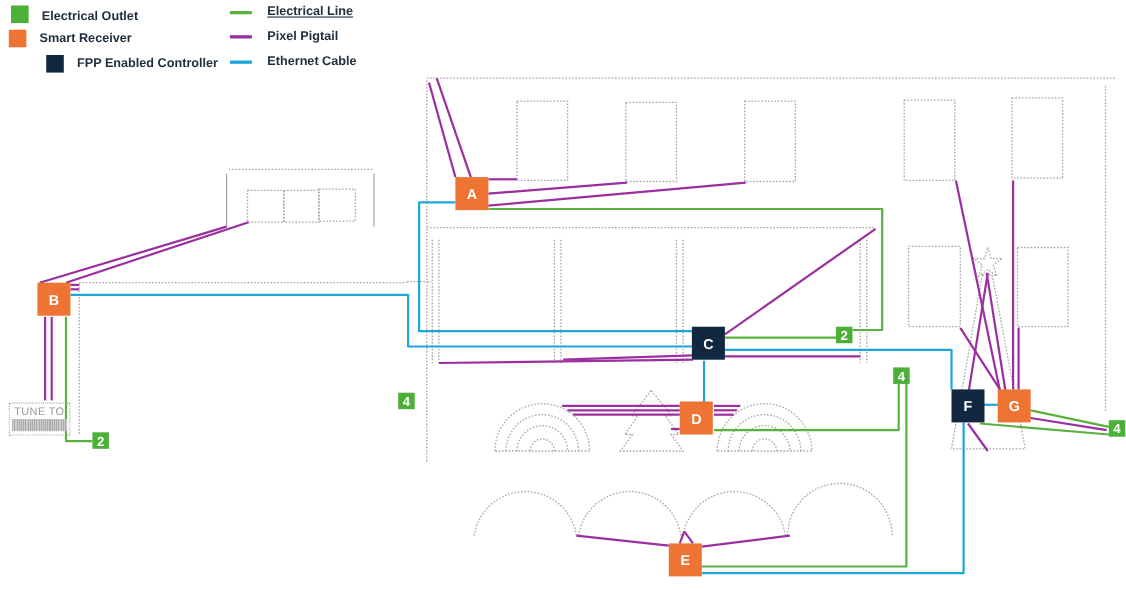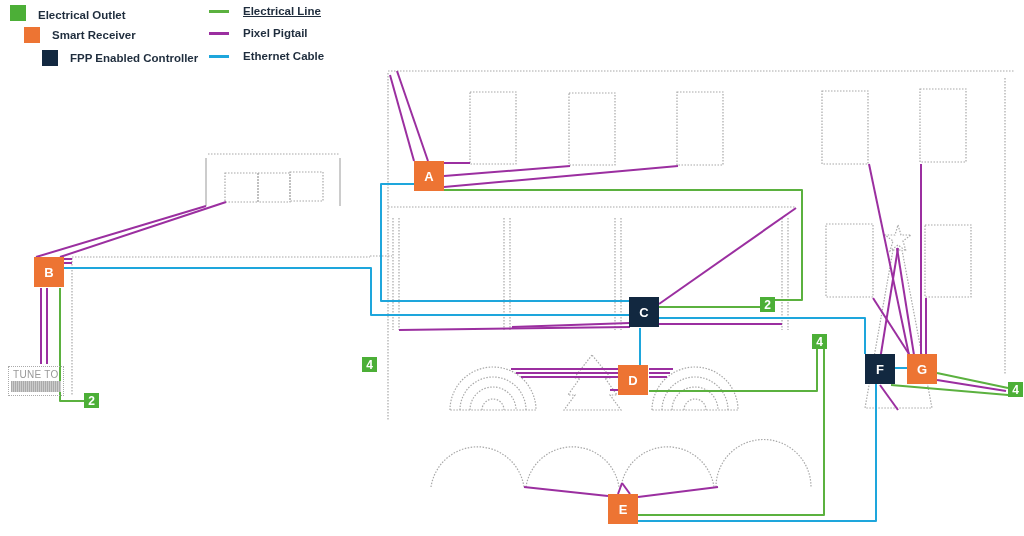--- a/index.html
+++ b/index.html
@@ -16,21 +16,21 @@
   .tune-bar{position:absolute;left:2px;top:14px;width:50px;height:11px;background:repeating-linear-gradient(90deg,#aaa 0 1px,#ccc 1px 2px);}
 </style>
 </head>
 <body>
 
 <div class="legend">
   <div class="lg-item" style="left:10px;top:5px;align-items:flex-end;">
     <span class="swatch" style="background:#4caf37"></span>
     <span>Electrical Outlet</span>
   </div>
-  <div class="lg-item" style="left:24px;top:27px;text-align:center;">
+  <div class="lg-item" style="left:8px;top:27px;text-align:center;">
     <span class="swatch" style="background:#ed7433"></span>
     <span>Smart Receiver</span>
   </div>
   <div class="lg-item" style="left:10px;top:50px;padding-left:32px;">
     <span class="swatch" style="background:#122840"></span>
     <span>FPP Enabled Controller</span>
   </div>
   <div class="lg-item" style="left:209px;top:5px;text-decoration:underline;">
     <span class="lineswatch" style="background:#5bb13f"></span>
     <span>Electrical Line</span>

